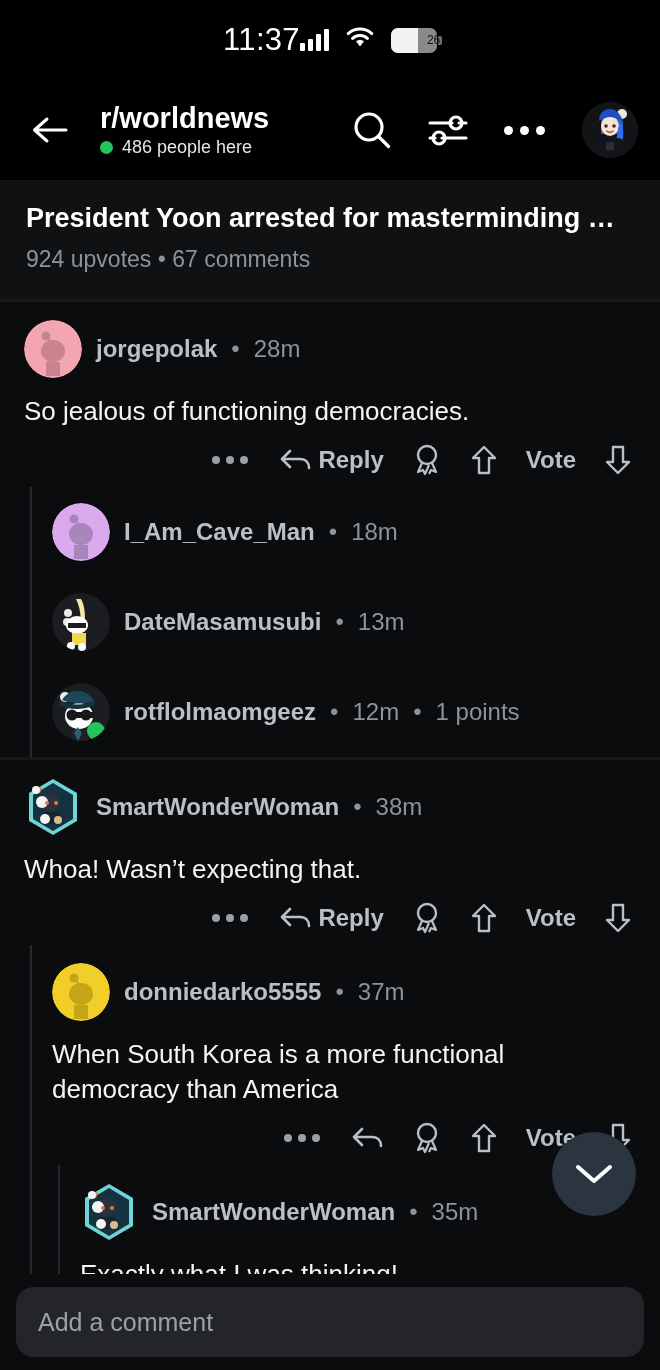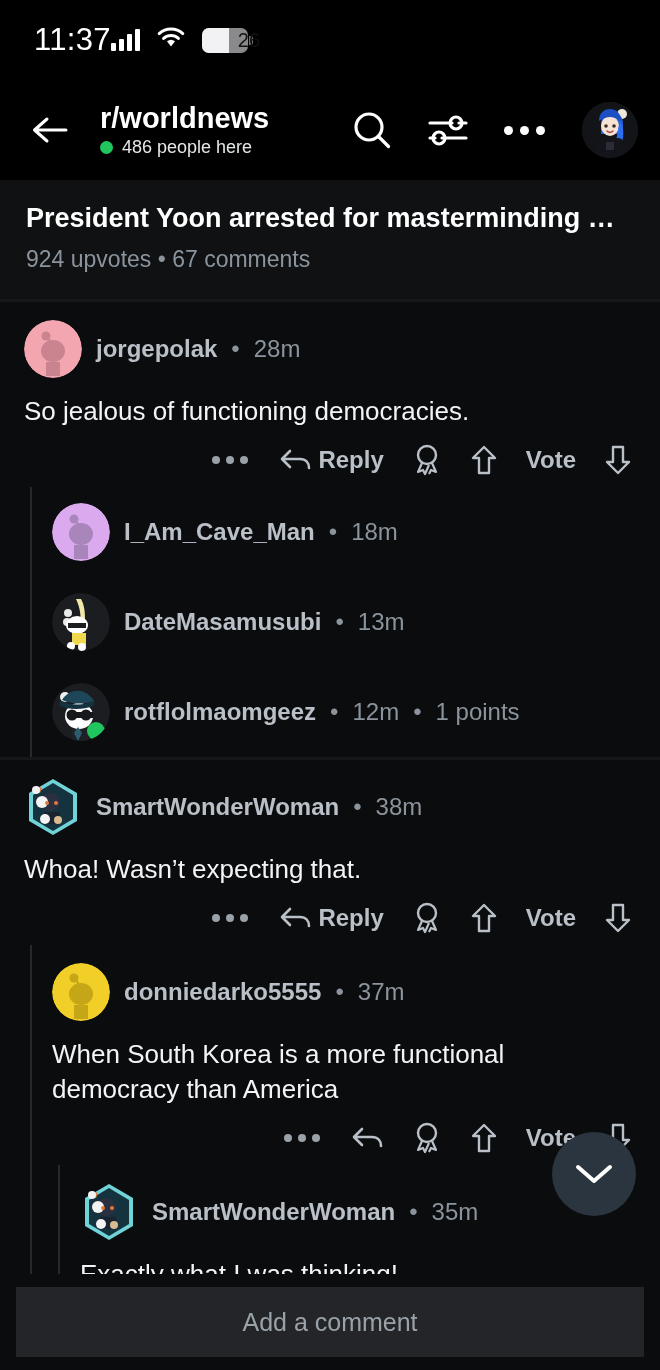--- a/index.html
+++ b/index.html
@@ -7,40 +7,40 @@
     width:660px; height:1370px;
     background:#000; overflow:hidden;
     font-family:"Liberation Sans", sans-serif;
     -webkit-font-smoothing:antialiased;
   }
   #app { position:relative; width:660px; height:1370px; background:#0b0c0e; }
 
   
   .statusbar {
     height:80px; display:flex; align-items:center;
-    justify-content:flex-start; padding:0 34px; background:#000;
+    justify-content:center; padding:0 34px; background:#000;
   }
   .clock { color:#fff; font-size:31px; font-weight:500; letter-spacing:.3px; }
   .status-right { display:flex; align-items:center; gap:16px; }
   .sig { display:flex; align-items:flex-end; gap:3px; height:22px; }
   .sig i { display:block; width:5px; background:#fff; border-radius:1px; }
   .sig i:nth-child(1){height:8px;} .sig i:nth-child(2){height:12px;}
   .sig i:nth-child(3){height:17px;} .sig i:nth-child(4){height:22px;}
   .batt {
     position:relative; width:46px; height:25px; border-radius:7px;
     background:#8a8a8d; display:flex; align-items:center;
   }
   .batt:after{
     content:""; position:absolute; right:-5px; top:8px; width:4px; height:9px;
     background:#6f6f73; border-radius:0 2px 2px 0;
   }
   .batt .fill{ position:absolute; left:0; top:0; bottom:0; width:60%;
     background:#f2f2f4; border-radius:7px 0 0 7px; }
   .batt .num{ position:relative; z-index:2; width:100%; text-align:center;
-    font-size:20px; font-weight:400; color:#111;padding-left:36px; }
+    font-size:12px; font-weight:400; color:#111;padding-left:36px; }
 
   
   .navbar {
     height:100px; display:flex; align-items:center; padding:0 22px;
     background:#000; gap:8px;
   }
   .back { width:56px; height:56px; display:flex; align-items:center; justify-content:center; flex:0 0 auto; }
   .sub-info { flex:1 1 auto; margin-left:14px; min-width:0; }
   .sub-name { color:#fff; font-size:29px; font-weight:700; line-height:1.12; }
   .sub-online { display:flex; align-items:center; gap:9px; margin-top:3px; }
@@ -99,22 +99,22 @@
     background:#2a3540; display:flex; align-items:center; justify-content:center;
     z-index:30;
   }
 
   
   .composer {
     position:absolute; left:0; right:0; bottom:0; height:96px;
     background:#0b0c0e; display:flex; align-items:center; padding:0 16px;
   }
   .composer-box {
-    flex:1; height:70px; border-radius:0; background:#242528;
-    display:flex; align-items:center; padding:0 22px;justify-content:center;
+    flex:1; height:70px; border-radius:18px; background:#242528;
+    display:flex; align-items:center; padding:0 22px;
   }
   .composer-ph { color:#9aa2a9; font-size:25px; }
 </style>
 </head>
 <body>
 
 <div id="app">
 
   <div class="statusbar">
     <div class="clock">11:37</div>

